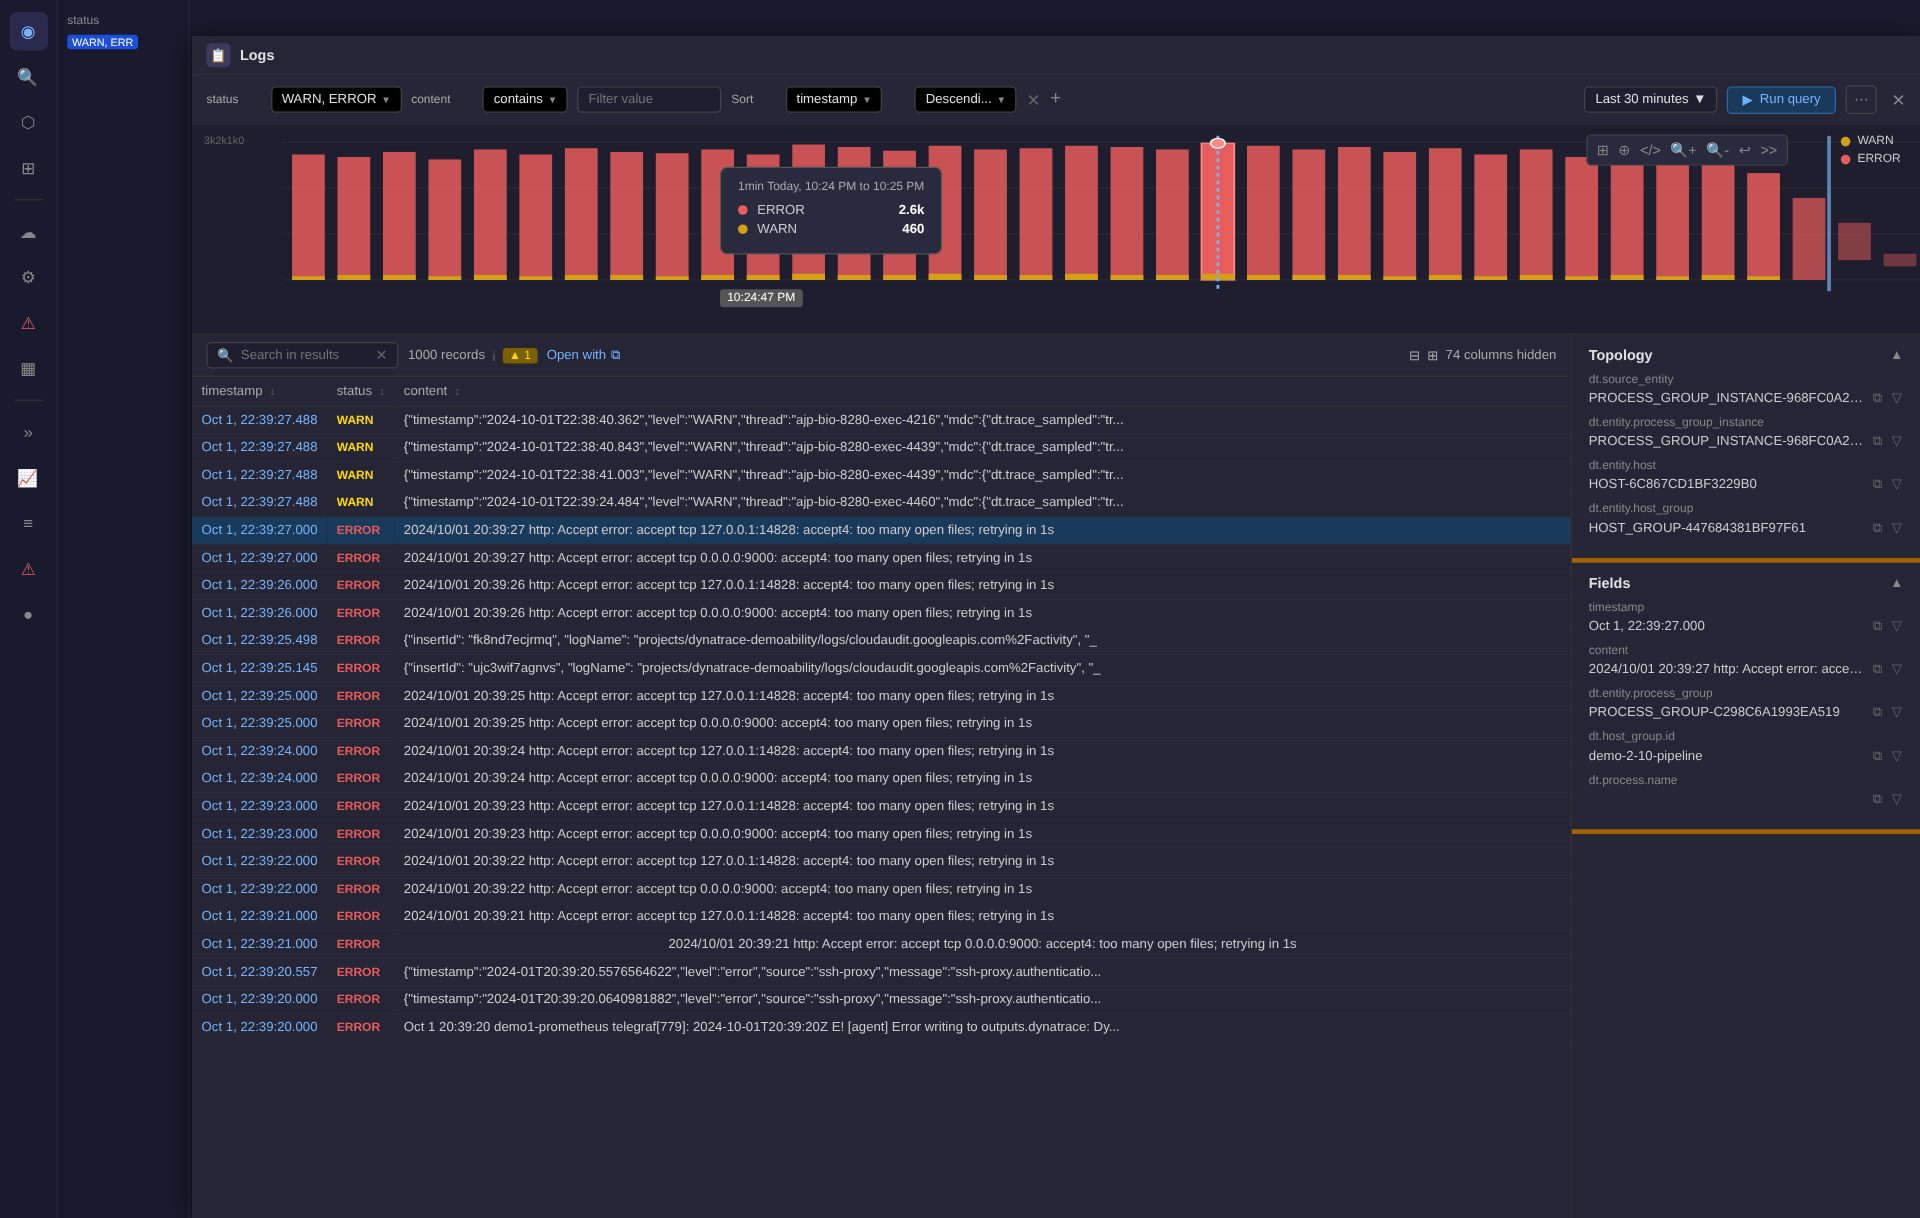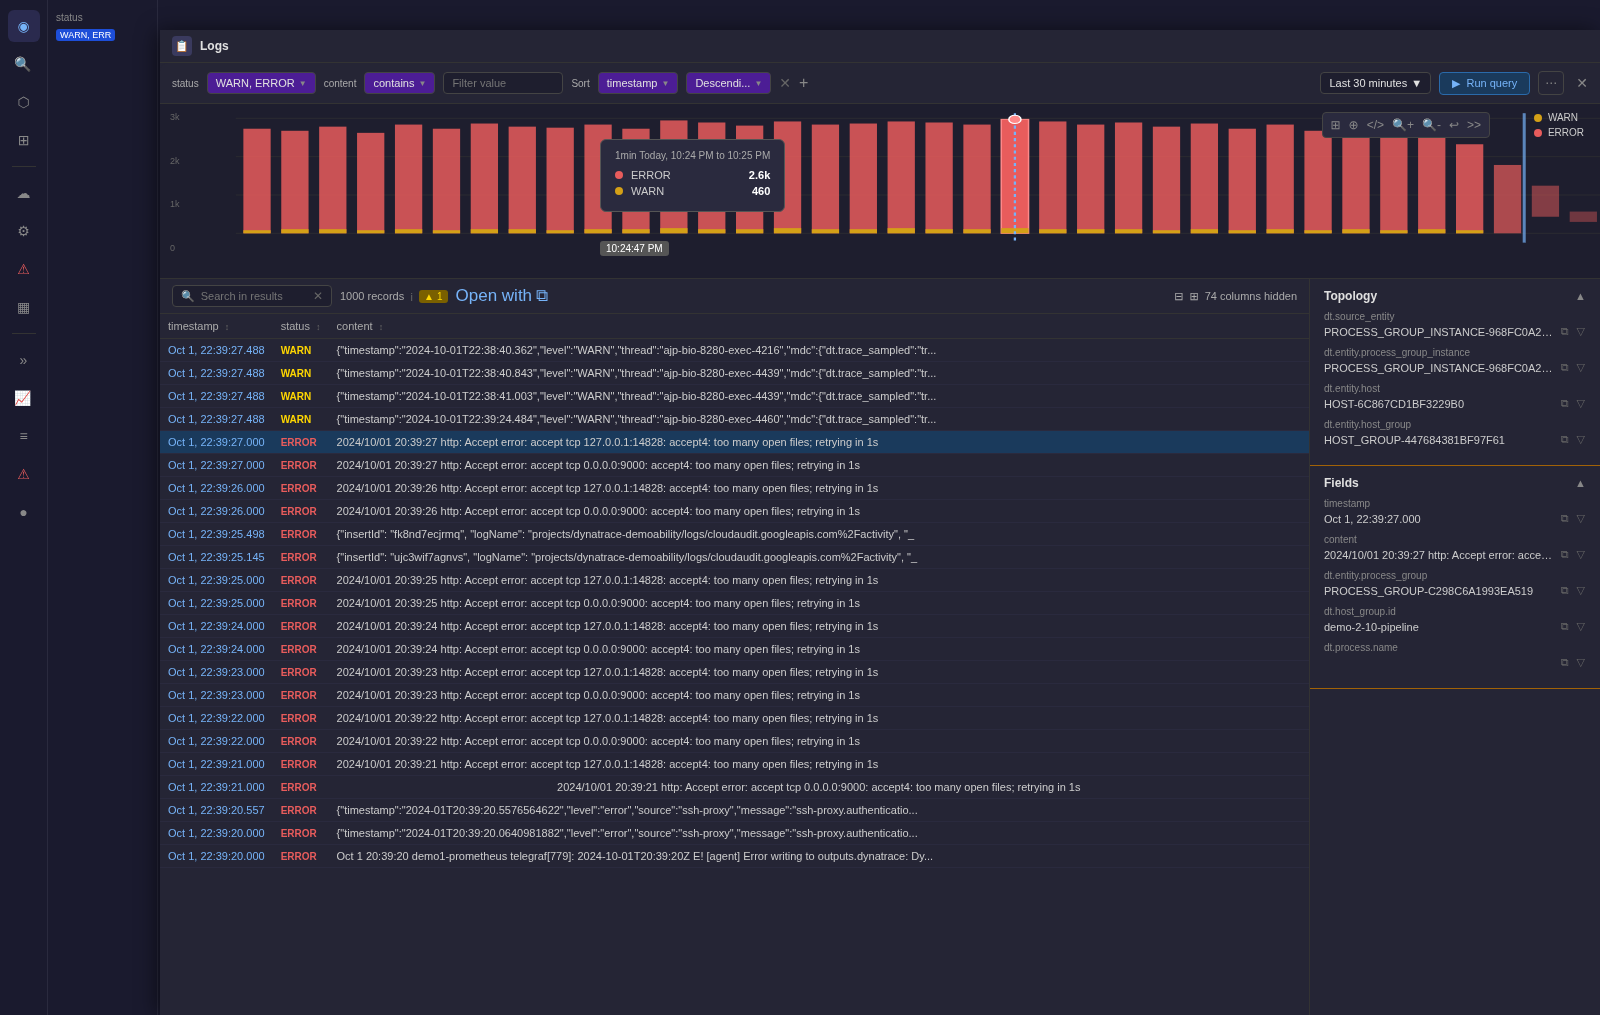--- a/index.html
+++ b/index.html
@@ -40,28 +40,29 @@
       flex-wrap: nowrap;
     }
     .toolbar-label {
       font-size: 10px;
       color: #aaa;
     }
     .toolbar-dropdown {
       display: flex;
       align-items: center;
       gap: 4px;
-      background: #4c1d95;
+      background: #000000;
       border: 1px solid #444;
       border-radius: 4px;
       padding: 4px 8px;
       cursor: pointer;
       font-size: 11px;
       color: #e0e0e0;
       white-space: nowrap;
+      margin-left: 19px;
     }
     .toolbar-dropdown .chevron { font-size: 8px; color: #888; }
     .filter-input {
       background: #1e1e2e;
       border: 1px solid #444;
       border-radius: 4px;
       padding: 4px 8px;
       color: #888;
       font-size: 11px;
       width: 120px;
@@ -223,21 +224,21 @@
       justify-content: space-between;
       font-size: 9px;
       color: #666;
     }
     .chart-y-axis {
       position: absolute;
       left: 10px;
       top: 8px;
       bottom: 25px;
       display: flex;
-      flex-direction: column;
+      flex-direction: row;
       justify-content: space-between;
       font-size: 9px;
       color: #666;
     }
 
     
     .results-area {
       flex: 1;
       display: flex;
       overflow: hidden;
@@ -302,21 +303,21 @@
       display: flex;
       align-items: center;
       gap: 3px;
     }
     .open-with-btn {
       display: flex;
       align-items: center;
       gap: 4px;
       color: #76b3f8;
       cursor: pointer;
-      font-size: 17px;
+      font-size: 11px;
     }
     .columns-hidden {
       margin-left: auto;
       display: flex;
       align-items: center;
       gap: 6px;
       font-size: 11px;
       color: #aaa;
     }
 
@@ -380,21 +381,21 @@
       background: #252535;
       display: flex;
       flex-direction: column;
       overflow-y: auto;
       padding: 0;
     }
     .detail-panel::-webkit-scrollbar { width: 4px; }
     .detail-panel::-webkit-scrollbar-thumb { background: #444; border-radius: 2px; }
 
     .detail-section {
-      border-bottom: 1px solid #a16207;
+      border-bottom: 4px solid #a16207;
       padding: 10px 14px;
     }
     .detail-section-header {
       display: flex;
       align-items: center;
       justify-content: space-between;
       cursor: pointer;
       margin-bottom: 8px;
     }
     .detail-section-title {

